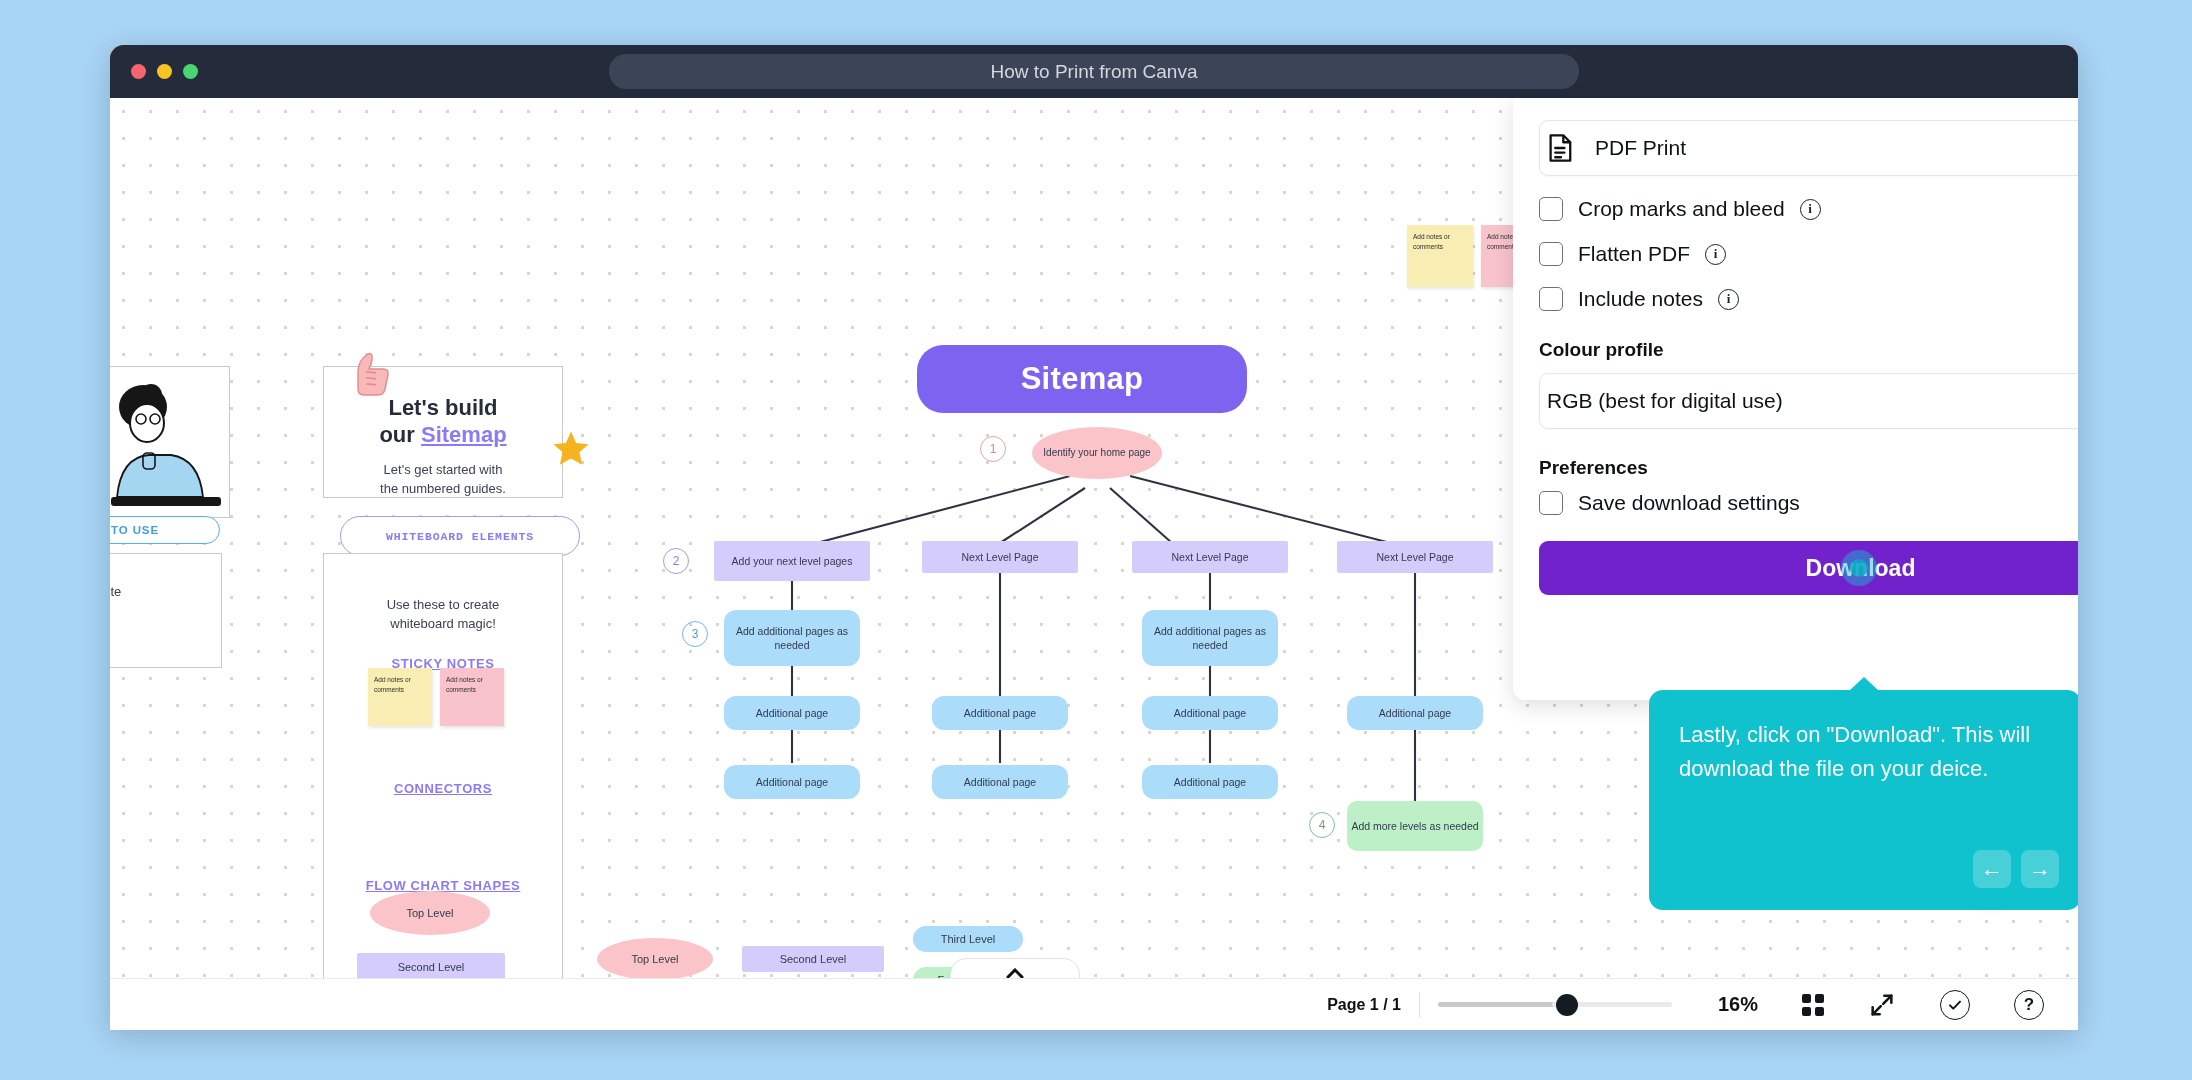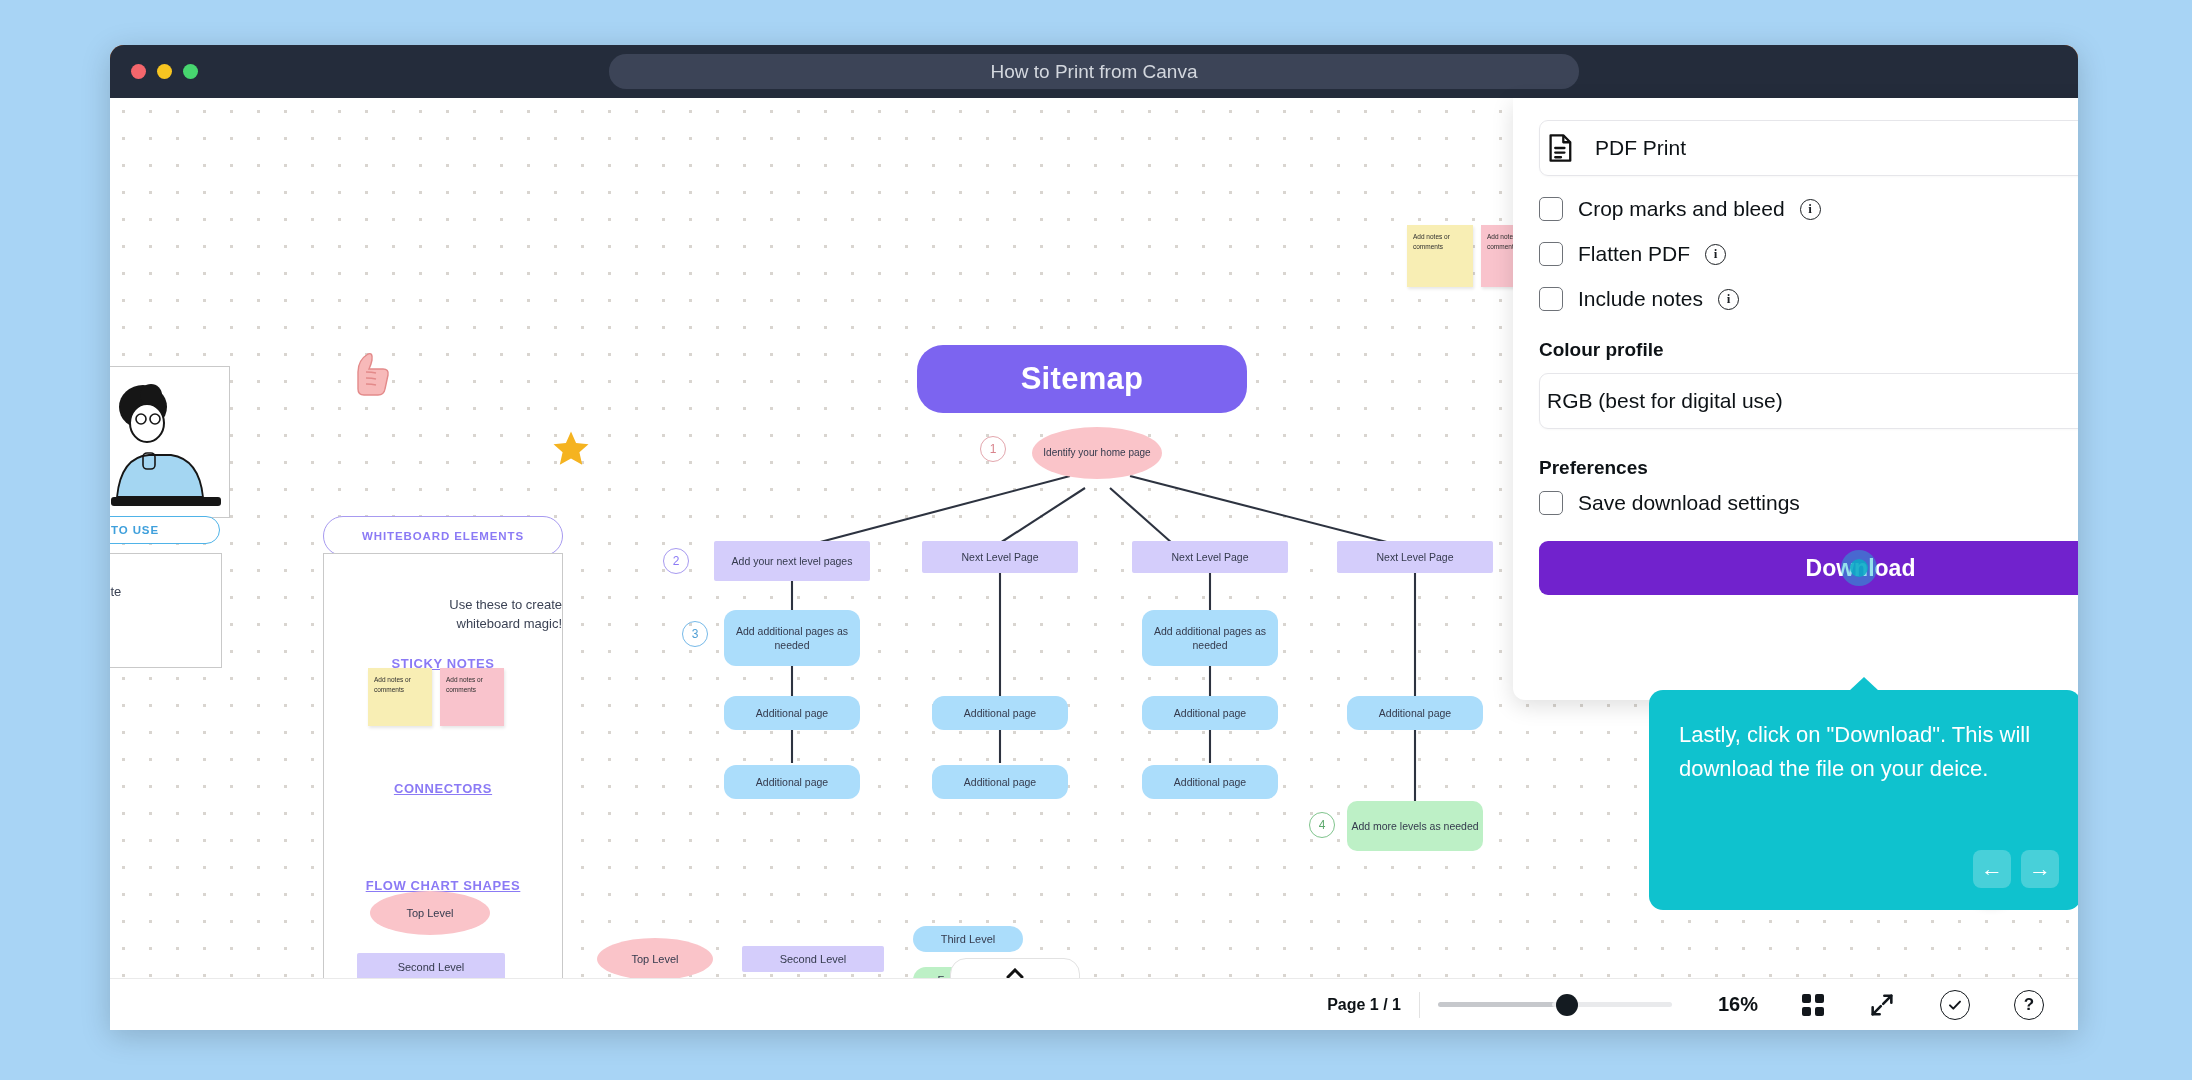--- a/index.html
+++ b/index.html
@@ -359,38 +359,48 @@
     </div>
 
     <div class="board-card" style="left:-80px; top:455px; width:192px; height:115px; padding:28px 0 0 0;">
       <div style="font-size:13px; color:#3b4254; line-height:1.6; padding-left:0px;">
         <div>nning a website</div>
         <div>ructuring an</div>
         <div>ebsite</div>
       </div>
     </div>
 
+    <div class="board-card" style="left:213px; top:268px; width:240px; height:132px; padding-top:28px;">
+      <div class="card-title">
+        <span>Let's build</span><br>
+        <span>our </span><u>Sitemap</u>
+      </div>
+      <div class="card-sub">
+        <div>Let's get started with</div>
+        <div>the numbered guides.</div>
+      </div>
+    </div>
     <div class="thumb-emoji" style="left:236px; top:252px;">
       <svg width="46" height="48" viewBox="0 0 46 48">
         <path d="M12 22 q0-12 10-18 q5 -2 4 6 q-1 5 -3 9 l14 0 q6 0 5 6 l-3 14 q-1 6 -7 6 l-14 0 q-6 0 -6 -6 z" fill="#f7b9b9" stroke="#e38a8a" stroke-width="1.4"></path>
         <path d="M20 22 q6 0 10 1 M20 28 q6 0 10 1 M20 34 q6 0 10 1" stroke="#e38a8a" stroke-width="1.4" fill="none"></path>
       </svg>
     </div>
     <div style="position:absolute; left:440px; top:330px;">
       <svg width="42" height="42" viewBox="0 0 24 24">
         <path d="M12 2 l2.9 6.6 L22 9.3 l-5.2 4.6 1.6 7.1 L12 17.4 5.6 21 7.2 13.9 2 9.3 l7.1-.7 z" fill="#f5b320"></path>
       </svg>
     </div>
 
-    <div class="pill-label" style="left:213px; top:418px; width:240px; height:40px; border-color:#a79af0; color:#8b7af5;">
+    <div class="pill-label" style="left:230px; top:418px; width:240px; height:40px; border-color:#a79af0; color:#8b7af5;font-family:Liberation Mono, monospace;">
       <span>WHITEBOARD ELEMENTS</span>
     </div>
 
     <div class="board-card" style="left:213px; top:455px; width:240px; height:530px; padding-top:42px;">
-      <div class="card-sub" style="margin-top:0;text-align:right;">
+      <div class="card-sub" style="margin-top:0;">
         <div>Use these to create</div>
         <div>whiteboard magic!</div>
       </div>
       <div class="sec-link" style="margin-top:22px;">STICKY NOTES</div>
       <div class="sec-link" style="margin-top:110px;">CONNECTORS</div>
       <div class="sec-link" style="margin-top:82px;">FLOW CHART SHAPES</div>
     </div>
 
     <div class="stickynote sn-yellow" style="left:258px; top:570px; width:64px; height:58px;">
       <span>Add notes or comments</span>

